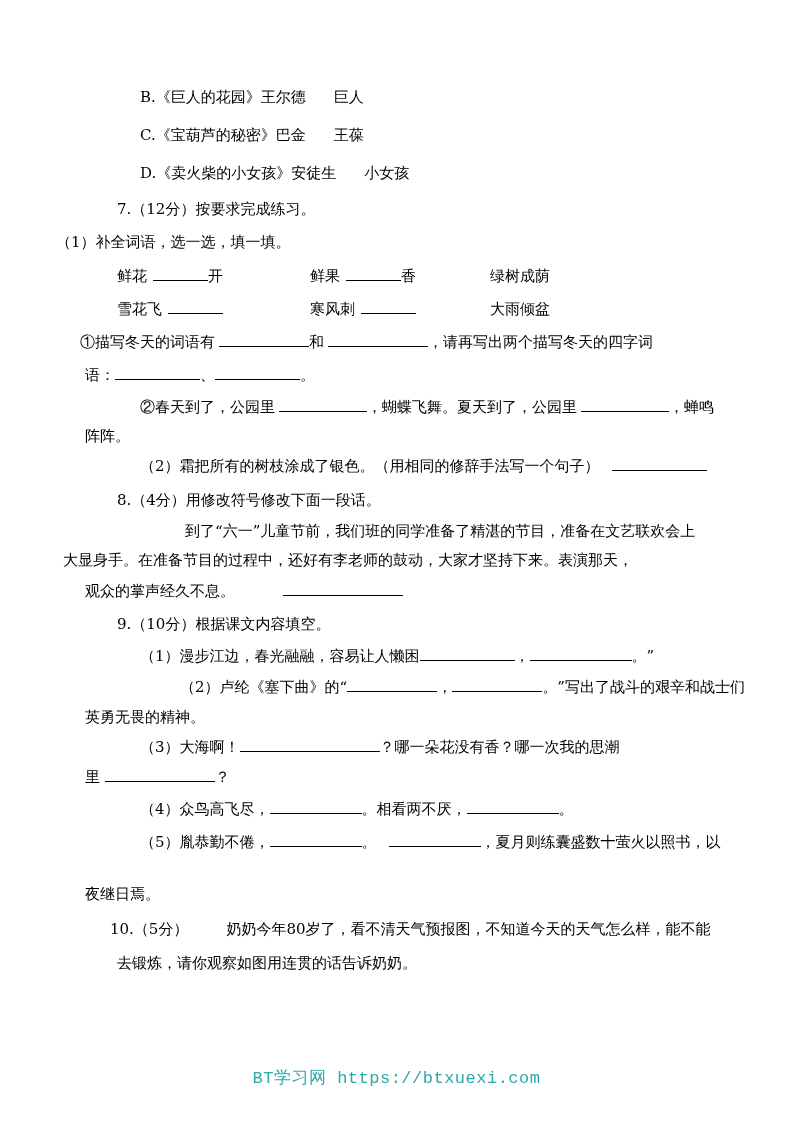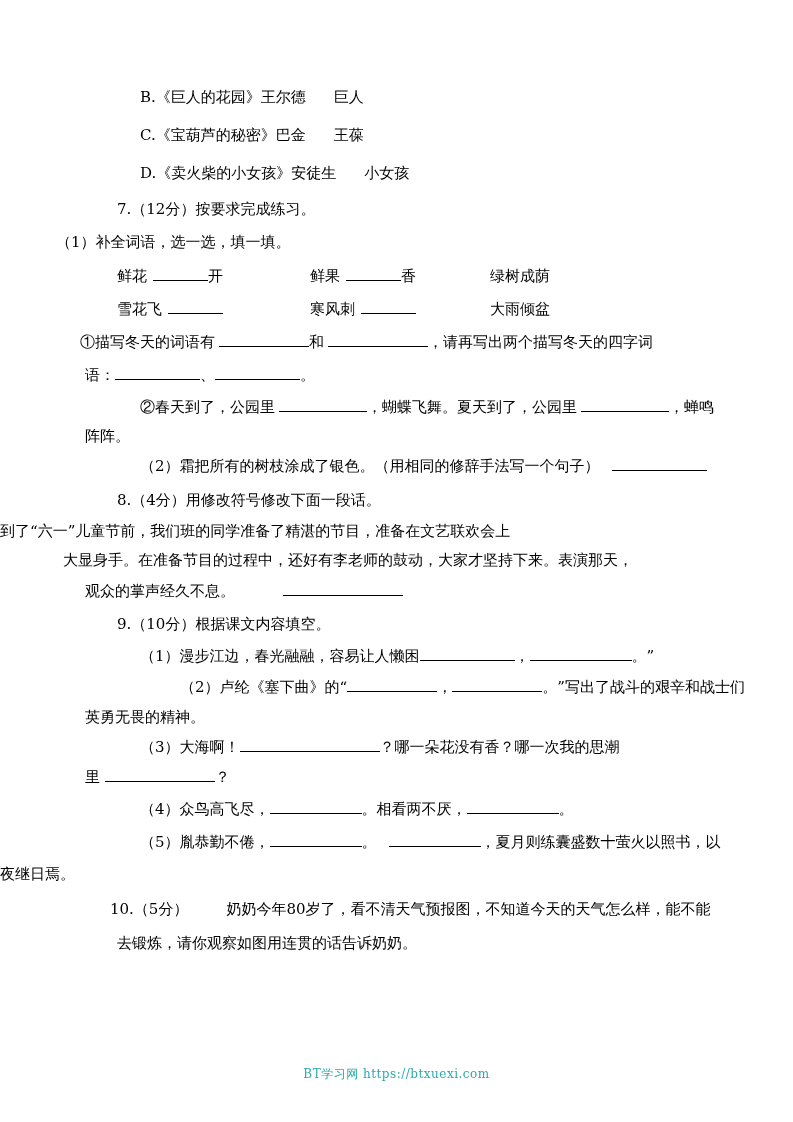--- a/index.html
+++ b/index.html
@@ -34,22 +34,23 @@
   .gap {
     display: inline-block;
     height: 1px;
   }
   .footer {
     position: absolute;
     left: 0;
     right: 0;
     top: 1066px;
     text-align: center;
-    font-size: 12px;
+    font-size: 17px;
     letter-spacing: 0.5px;
+    font-family: Liberation Mono, monospace;
   }
   .footer span {
     cursor: pointer;
   }
 </style>
 </head>
 <body>
 
 <div class="page">
   <div class="doc">
@@ -59,31 +60,31 @@
       <div class="line" style="padding-left: 117px; height: 34px; line-height: 34px;"><span>7.（12分）按要求完成练习。</span></div>
       <div class="line" style="padding-left: 56px; height: 33px; line-height: 33px;"><span>（1）补全词语，选一选，填一填。</span></div>
       <div class="line" style="padding-left: 117px; height: 34px; line-height: 34px;"><span>鲜花</span><span class="gap" style="width: 6px;"></span><span class="blank" style="width: 55px;"></span><span>开</span><span class="gap" style="width: 87px;"></span><span>鲜果</span><span class="gap" style="width: 6px;"></span><span class="blank" style="width: 55px;"></span><span>香</span><span class="gap" style="width: 74px;"></span><span>绿树成荫</span></div>
       <div class="line" style="padding-left: 117px; height: 33px; line-height: 33px;"><span>雪花飞</span><span class="gap" style="width: 6px;"></span><span class="blank" style="width: 55px;"></span><span class="gap" style="width: 87px;"></span><span>寒风刺</span><span class="gap" style="width: 6px;"></span><span class="blank" style="width: 55px;"></span><span class="gap" style="width: 74px;"></span><span>大雨倾盆</span></div>
       <div class="line" style="padding-left: 80px; height: 33px; line-height: 33px;"><span>①描写冬天的词语有</span><span class="gap" style="width: 4px;"></span><span class="blank" style="width: 90px;"></span><span>和</span><span class="gap" style="width: 4px;"></span><span class="blank" style="width: 100px;"></span><span>，请再写出两个描写冬天的四字词</span></div>
       <div class="line" style="padding-left: 85px; height: 32px; line-height: 32px;"><span>语：</span><span class="blank" style="width: 85px;"></span><span>、</span><span class="blank" style="width: 85px;"></span><span>。</span></div>
       <div class="line" style="padding-left: 140px; height: 32px; line-height: 32px;"><span>②春天到了，公园里</span><span class="gap" style="width: 4px;"></span><span class="blank" style="width: 88px;"></span><span>，蝴蝶飞舞。夏天到了，公园里</span><span class="gap" style="width: 4px;"></span><span class="blank" style="width: 88px;"></span><span>，蝉鸣</span></div>
       <div class="line" style="padding-left: 85px; height: 27px; line-height: 27px;"><span>阵阵。</span></div>
       <div class="line" style="padding-left: 140px; height: 33px; line-height: 33px;"><span>（2）霜把所有的树枝涂成了银色。（用相同的修辞手法写一个句子）</span><span class="gap" style="width: 12px;"></span><span class="blank" style="width: 95px;"></span></div>
       <div class="line" style="padding-left: 117px; height: 34px; line-height: 34px;"><span>8.（4分）用修改符号修改下面一段话。</span></div>
-      <div class="line" style="height: 29px; line-height: 29px;"><span>到了“六一”儿童节前，我们班的同学准备了精湛的节目，准备在文艺联欢会上</span></div>
+      <div class="line" style="padding-left: 185px; height: 29px; line-height: 29px;"><span>到了“六一”儿童节前，我们班的同学准备了精湛的节目，准备在文艺联欢会上</span></div>
       <div class="line" style="padding-left: 63px; height: 29px; line-height: 29px;"><span>大显身手。在准备节目的过程中，还好有李老师的鼓动，大家才坚持下来。表演那天，</span></div>
       <div class="line" style="padding-left: 85px; height: 32px; line-height: 32px;"><span>观众的掌声经久不息。</span><span class="gap" style="width: 48px;"></span><span class="blank" style="width: 120px;"></span></div>
       <div class="line" style="padding-left: 117px; height: 34px; line-height: 34px;"><span>9.（10分）根据课文内容填空。</span></div>
       <div class="line" style="padding-left: 140px; height: 31px; line-height: 31px;"><span>（1）漫步江边，春光融融，容易让人懒困</span><span class="blank" style="width: 95px;"></span><span>，</span><span class="blank" style="width: 102px;"></span><span>。”</span></div>
       <div class="line" style="padding-left: 140px; height: 30px; line-height: 30px; margin-left: 40px;"><span>（2）卢纶《塞下曲》的“</span><span class="blank" style="width: 90px;"></span><span>，</span><span class="blank" style="width: 90px;"></span><span>。”写出了战斗的艰辛和战士们</span></div>
       <div class="line" style="padding-left: 85px; height: 30px; line-height: 30px;"><span>英勇无畏的精神。</span></div>
       <div class="line" style="padding-left: 140px; height: 30px; line-height: 30px;"><span>（3）大海啊！</span><span class="blank" style="width: 140px;"></span><span>？哪一朵花没有香？哪一次我的思潮</span></div>
       <div class="line" style="padding-left: 85px; height: 30px; line-height: 30px;"><span>里</span><span class="gap" style="width: 5px;"></span><span class="blank" style="width: 110px;"></span><span>？</span></div>
       <div class="line" style="padding-left: 140px; height: 35px; line-height: 35px;"><span>（4）众鸟高飞尽，</span><span class="blank" style="width: 92px;"></span><span>。相看两不厌，</span><span class="blank" style="width: 92px;"></span><span>。</span></div>
       <div class="line" style="padding-left: 140px; height: 30px; line-height: 30px;"><span>（5）胤恭勤不倦，</span><span class="blank" style="width: 92px;"></span><span>。</span><span class="gap" style="width: 12px;"></span><span class="blank" style="width: 92px;"></span><span>，夏月则练囊盛数十萤火以照书，以</span></div>
-      <div class="line" style="height: 35px; line-height: 35px;"><span>夜继日焉。</span></div>
+      <div class="line" style="padding-left: 85px; height: 35px; line-height: 35px; margin-top: 20px;"><span>夜继日焉。</span></div>
       <div class="line" style="padding-left: 110px; height: 35px; line-height: 35px;"><span>10.（5分）</span><span class="gap" style="width: 38px;"></span><span>奶奶今年80岁了，看不清天气预报图，不知道今天的天气怎么样，能不能</span></div>
       <div class="line" style="padding-left: 117px; height: 33px; line-height: 33px;"><span>去锻炼，请你观察如图用连贯的话告诉奶奶。</span></div>
     </div>
   <div class="footer" style="color: rgb(46, 168, 168);">
     <span>BT学习网 https://btxuexi.com</span>
   </div>
 </div>
 
 </body></html>

